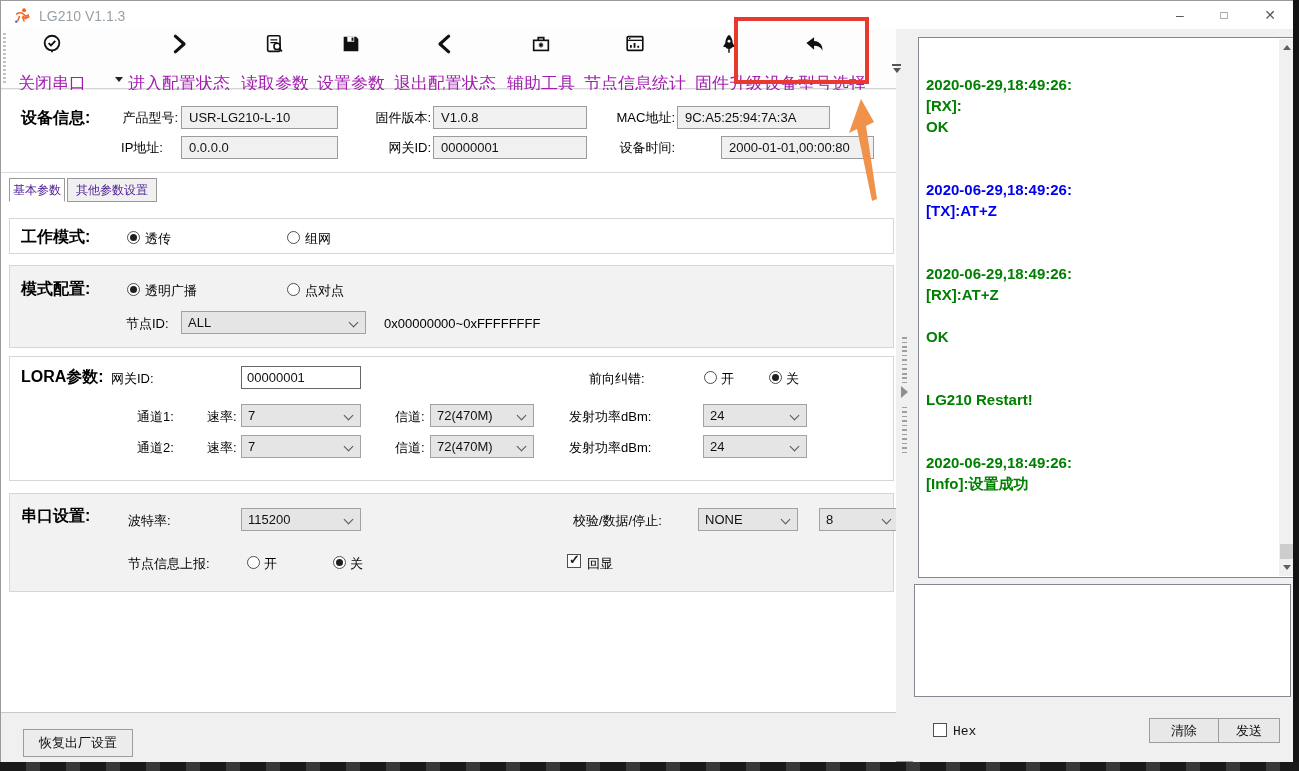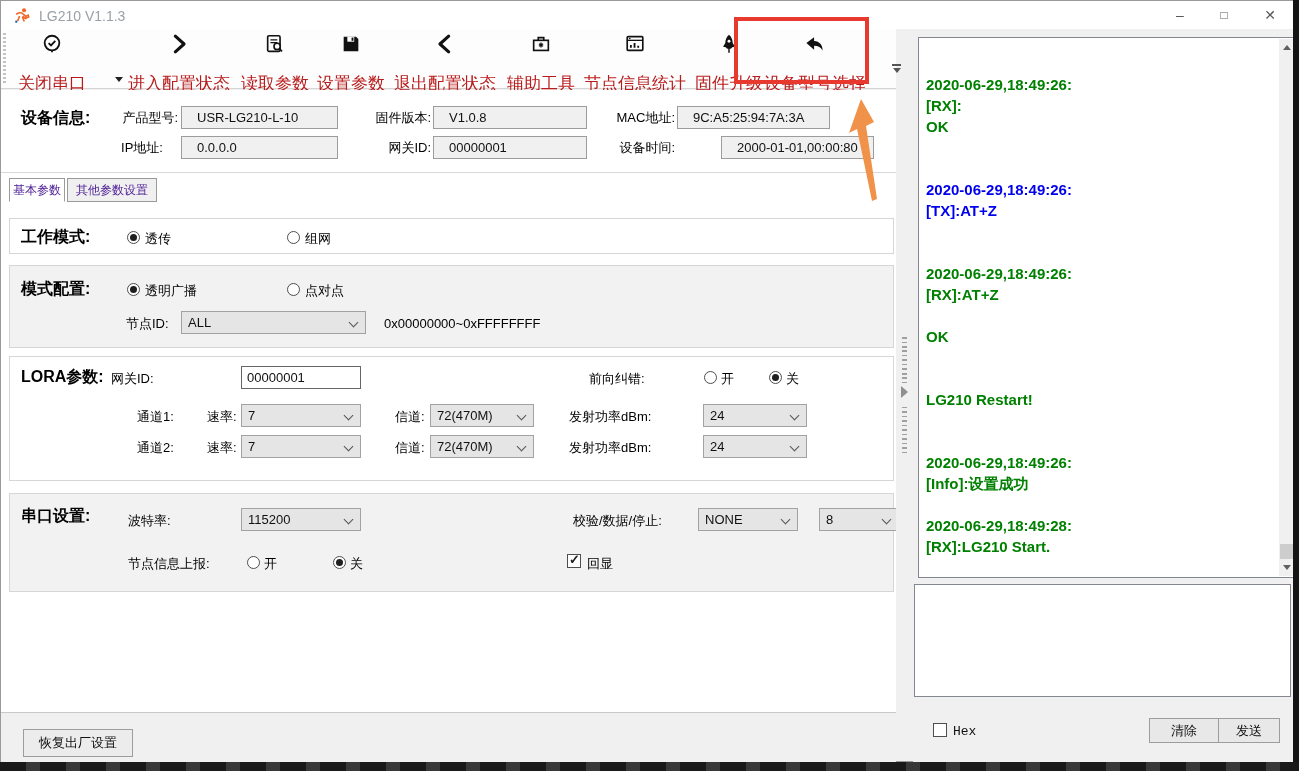--- a/index.html
+++ b/index.html
@@ -17,36 +17,36 @@
   .title-text { position:absolute; left:38px; top:7px; font-size:14px; color:#9aa1a6; }
   .win-btn { position:absolute; top:0; width:34px; height:28px; text-align:center; line-height:28px; color:#5a5a5a; font-size:14px; }
   .win-min { left:1162px; } .win-max { left:1206px; font-size:12px; } .win-close { left:1252px; font-size:14px; }
 
   
   .toolbar { position:absolute; left:0; top:28px; width:895px; height:60px; background:#fdfdfd; border-bottom:1px solid #d5d5d5; }
   .toolbar-grip { position:absolute; left:2px; top:4px; width:3px; height:52px;
     background:repeating-linear-gradient(180deg,#c2c2c2 0 2px,transparent 2px 4px); }
   .tb-item { position:absolute; top:2px; height:56px; display:flex; flex-direction:column; align-items:center; justify-content:flex-start; }
   .tb-icon { height:26px; display:flex; align-items:center; justify-content:center; margin-top:2px; }
-  .tb-label { font-size:17px; color:#b91c1c; white-space:nowrap; margin-top:17px; }
+  .tb-label { font-size:17px; color:#a21caf; white-space:nowrap; margin-top:17px; }
   .tb-split-arrow { position:absolute; left:114px; top:48px; width:0; height:0;
     border-left:4px solid transparent; border-right:4px solid transparent; border-top:5px solid #222; }
   .tb-overflow { position:absolute; left:888px; top:60px; width:16px; height:16px; color:#555; }
   .tb-overflow .bar { position:absolute; left:3px; top:3px; width:9px; height:1.5px; background:#555; }
   .tb-overflow .tri { position:absolute; left:4px; top:7px; width:0; height:0;
     border-left:4px solid transparent; border-right:4px solid transparent; border-top:5px solid #555; }
 
   
   .left-panel { position:absolute; left:0; top:89px; width:895px; height:622px; background:#ffffff; overflow:hidden; }
   .left-footer { position:absolute; left:0; top:711px; width:895px; height:51px; background:#f0f0f0; border-top:1px solid #c9c9c9; }
 
   .flabel { position:absolute; font-size:13px; color:#000000; height:23px; line-height:23px; white-space:nowrap; }
   .stitle { position:absolute; font-size:16px; font-weight:bold; color:#000; white-space:nowrap; }
 
-  .vbox { position:absolute; height:23px; background:#f0f0f0; border:1px solid #9c9c9c; font-size:13px; line-height:21px; padding-left:15px; color:#111; white-space:nowrap; overflow:hidden; }
+  .vbox { position:absolute; height:23px; background:#f0f0f0; border:1px solid #9c9c9c; font-size:13px; line-height:21px; padding-left:7px; color:#111; white-space:nowrap; overflow:hidden; }
   .tinput { position:absolute; height:23px; background:#ffffff; border:1px solid #666; font-size:13px; padding-left:5px; color:#111; font-family:"Liberation Sans", sans-serif; }
 
   .dd { position:absolute; height:23px; background:#e5e5e5; border:1px solid #a2a2a2; font-size:13px; line-height:21px; padding-left:6px; color:#111; }
   .dd::after { content:""; position:absolute; right:8px; top:7px; width:6px; height:6px;
     border-right:1.4px solid #555; border-bottom:1.4px solid #555; transform:rotate(45deg); }
 
   .radio { position:absolute; width:13px; height:13px; border:1px solid #4e4e4e; border-radius:50%; background:#fff; }
   .radio.sel::after { content:""; position:absolute; left:2px; top:2px; width:7px; height:7px; border-radius:50%; background:#1f1f1f; }
   .checkbox { position:absolute; width:14px; height:14px; border:1px solid #4e4e4e; background:#fff; }
   .checkbox.checked::after { content:"\2713"; position:absolute; left:1px; top:-3px; font-size:13px; font-weight:bold; color:#222; }
@@ -338,24 +338,20 @@
           <div class="log-entry green">
             <div class="log-line">LG210 Restart!</div>
             <div class="log-line"></div>
             <div class="log-line"></div>
           </div>
           <div class="log-entry green">
             <div class="log-line">2020-06-29,18:49:26:</div>
             <div class="log-line">[Info]:设置成功</div>
             <div class="log-line"></div>
           </div>
-          <div class="log-entry green">
-            <div class="log-line">2020-06-29,18:49:28:</div>
-            <div class="log-line">[RX]:LG210 Start.</div>
-          </div>
         </div>
       <div class="scrollbar">
         <div class="sb-btn sb-up">
             <div class="tri"></div>
           </div>
         <div class="sb-thumb"></div>
         <div class="sb-btn sb-down">
             <div class="tri"></div>
           </div>
       </div>

